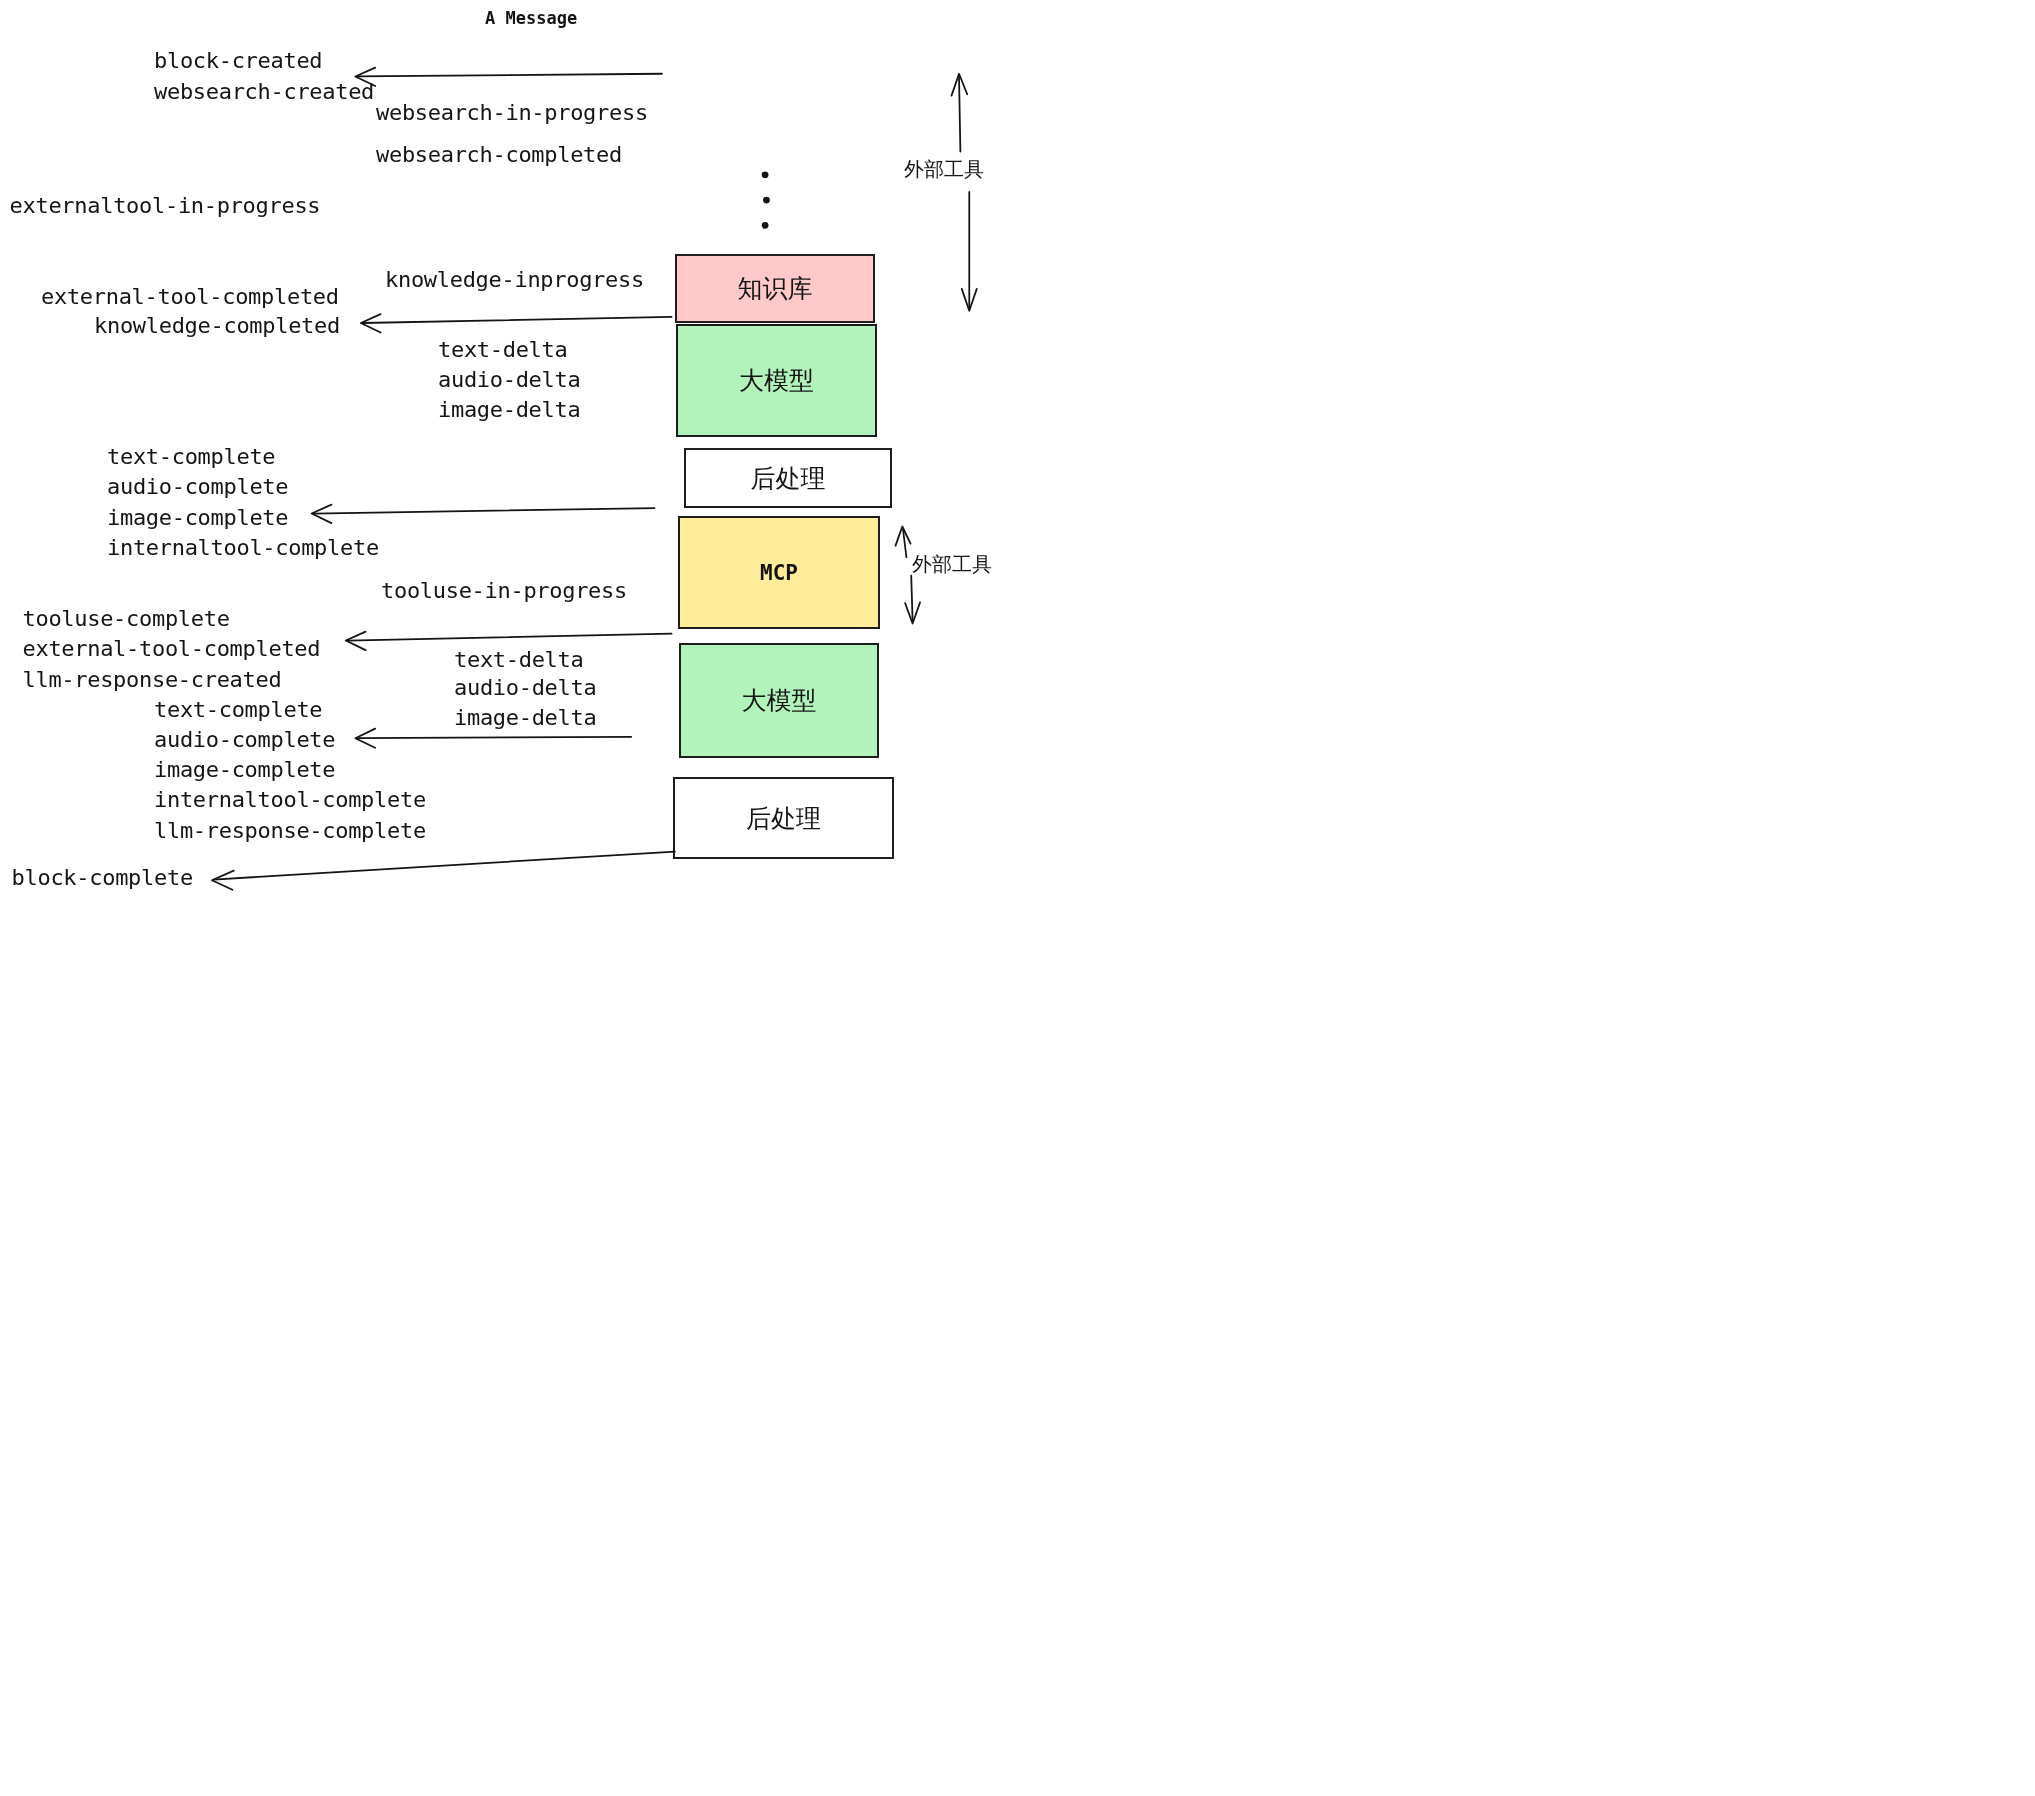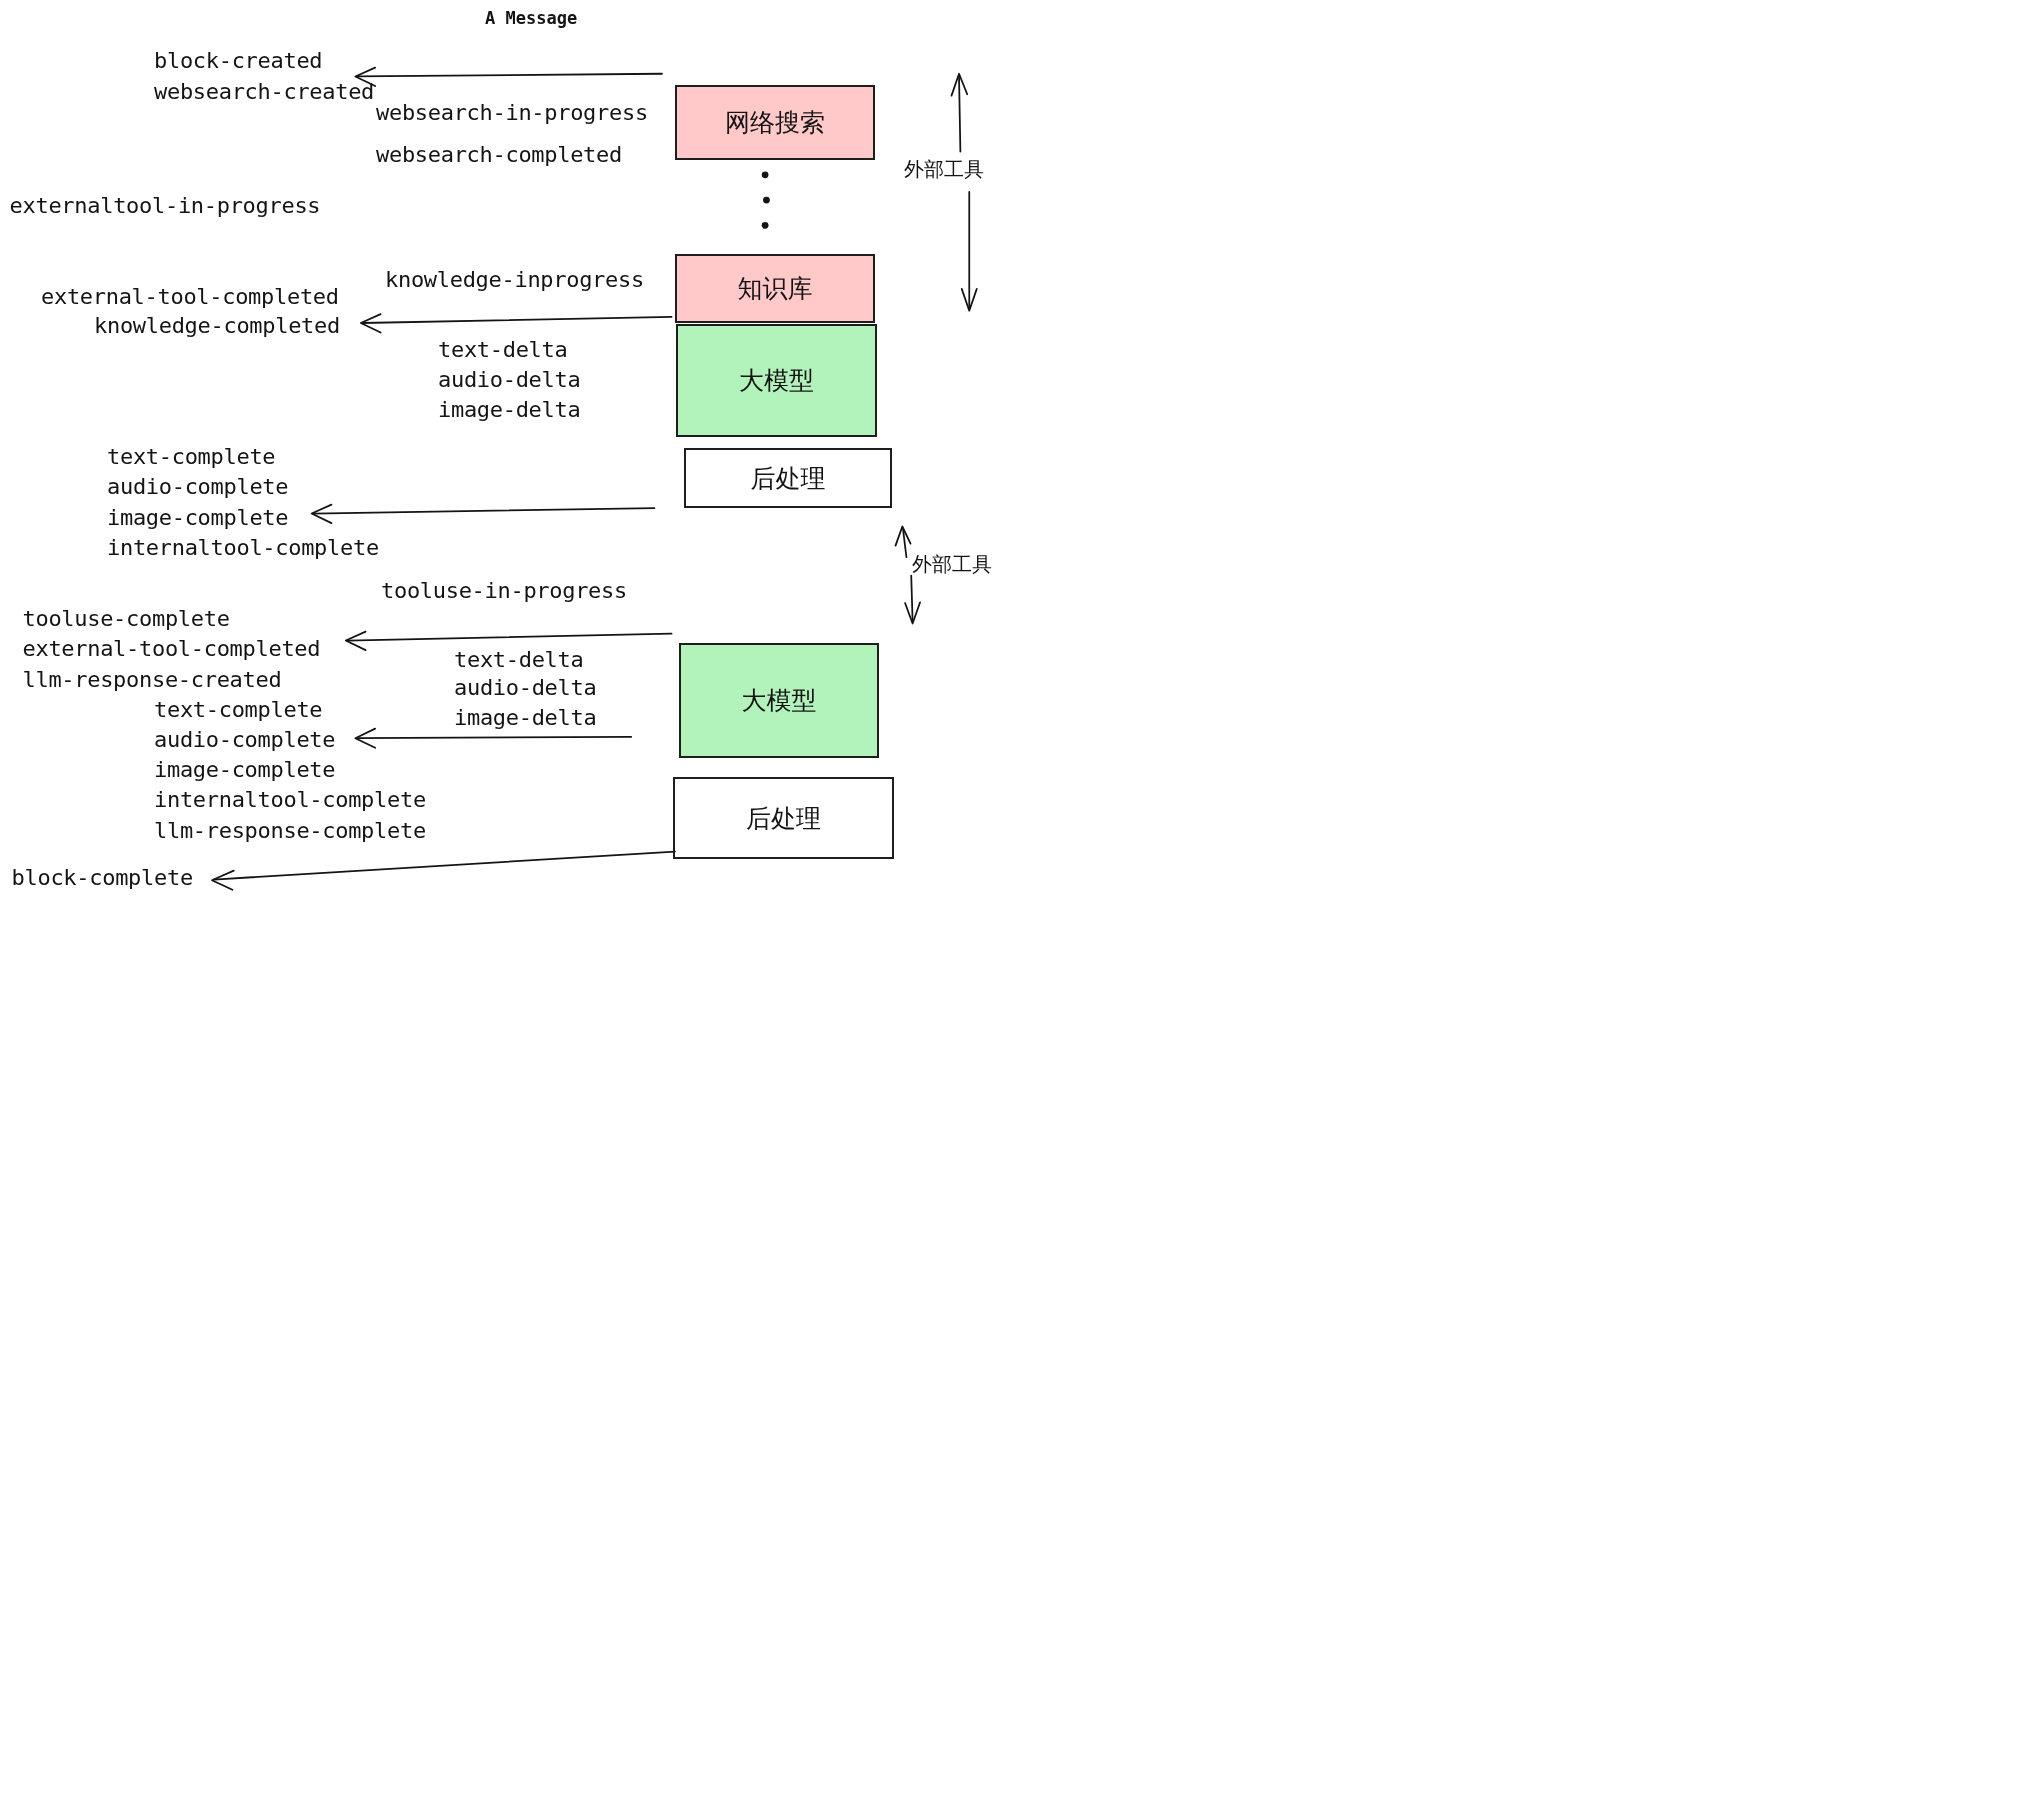--- a/index.html
+++ b/index.html
@@ -75,31 +75,31 @@
   <div class="ev" style="left:454px;top:703px">image-delta</div>
 
   <div class="ev" style="left:154px;top:695px">text-complete</div>
   <div class="ev" style="left:154px;top:725px">audio-complete</div>
   <div class="ev" style="left:154px;top:755px">image-complete</div>
   <div class="ev" style="left:154px;top:785px">internaltool-complete</div>
   <div class="ev" style="left:154px;top:816px">llm-response-complete</div>
 
   <div class="ev" style="left:11.6px;top:863px">block-complete</div>
 
-  <div class="box pink" style="left:675px;top:85px;width:196px;height:71px">
-      <span>网络搜索</span>
-    </div>
   <div class="box pink" style="left:675px;top:254px;width:196px;height:65px">
       <span>知识库</span>
     </div>
   <div class="box green" style="left:676px;top:324px;width:197px;height:109px">
       <span>大模型</span>
     </div>
   <div class="box white" style="left:684px;top:448px;width:204px;height:56px">
       <span>后处理</span>
+    </div>
+  <div class="box yellow latin" style="left:678px;top:516px;width:198px;height:109px">
+      <span>MCP</span>
     </div>
   <div class="box green" style="left:679px;top:643px;width:196px;height:111px">
       <span>大模型</span>
     </div>
   <div class="box white" style="left:673px;top:777px;width:217px;height:78px">
       <span>后处理</span>
     </div>
 
   <div class="ann" style="left:904px;top:156px">外部工具</div>
   <div class="ann" style="left:912px;top:551px">外部工具</div>

